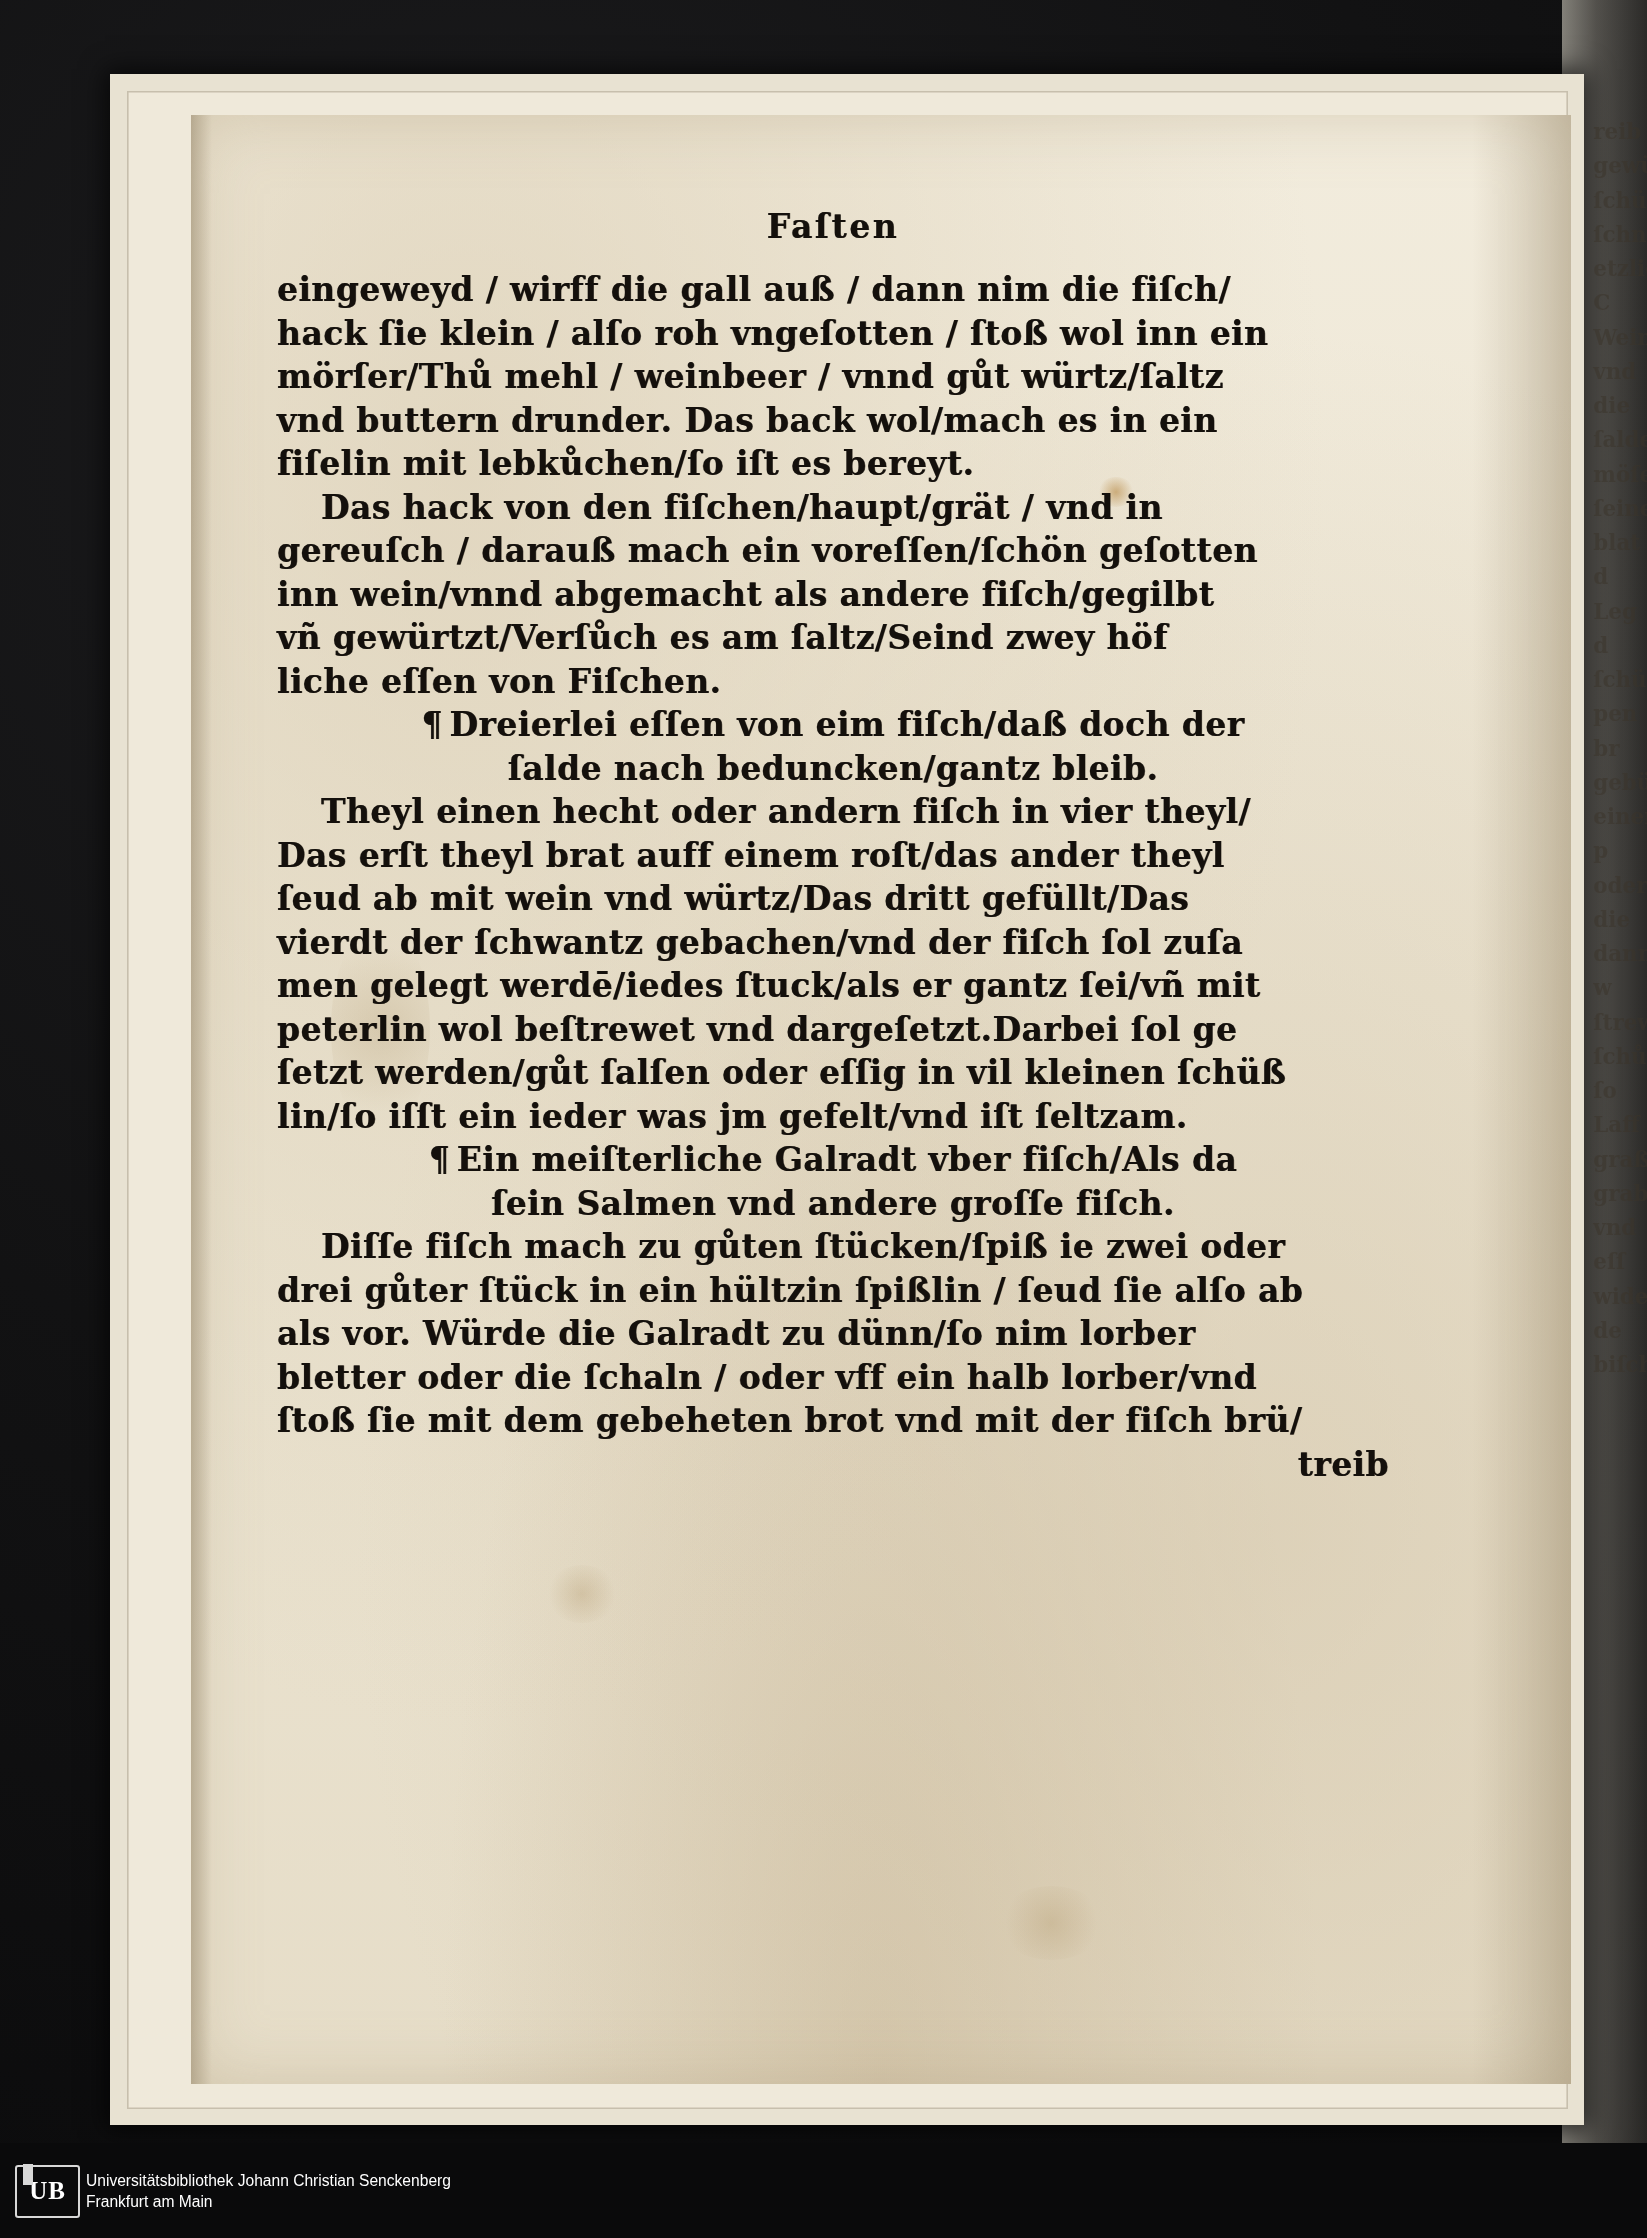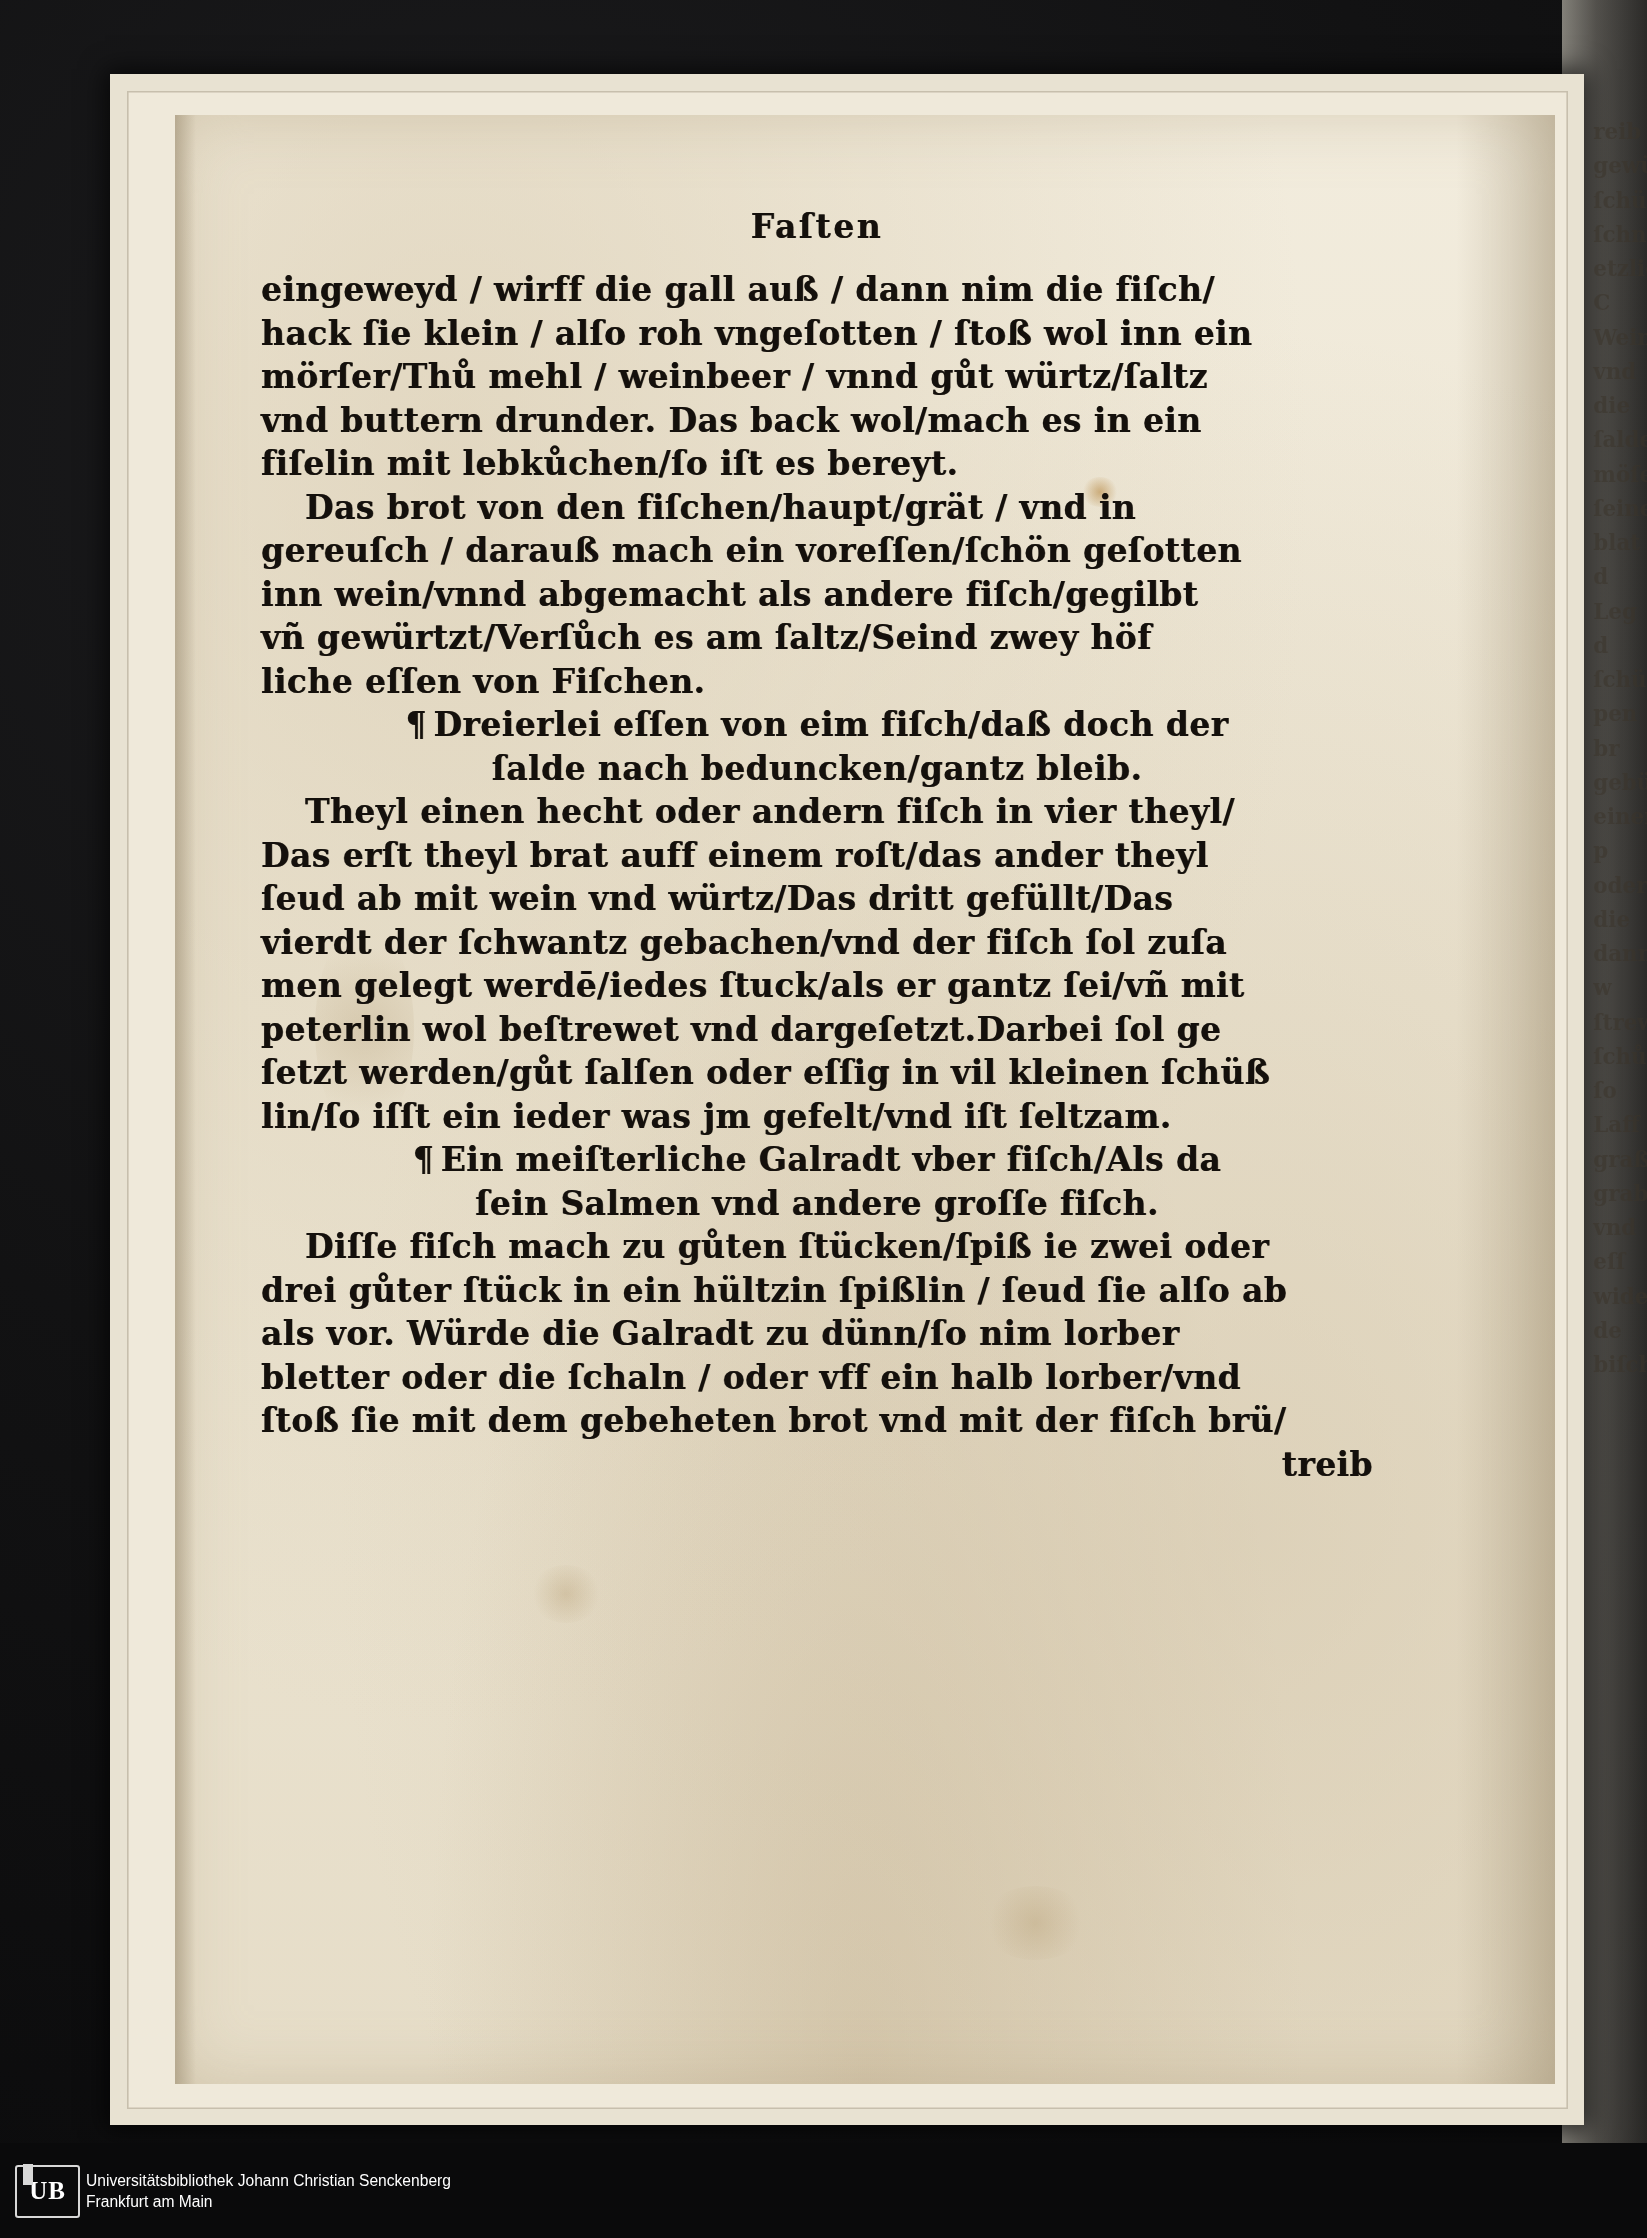--- a/index.html
+++ b/index.html
@@ -49,21 +49,21 @@
     top: 16.5px;
     right: 16.5px;
     bottom: 16.5px;
     background: #efe9da;
     box-shadow: inset 0 0 0 1.6px rgba(160,150,128,0.5);
   }
 
   
   .leaf {
     position: absolute;
-    left: 175px;
+    left: 191px;
     top: 115px;
     width: 1380px;
     height: 1969px;
     background: #efe8d7;
     background-image:
       radial-gradient(ellipse at 20% 18%, rgba(214,200,172,0.55) 0%, rgba(214,200,172,0) 55%),
       radial-gradient(ellipse at 78% 72%, rgba(206,190,160,0.45) 0%, rgba(206,190,160,0) 60%),
       radial-gradient(ellipse at 50% 100%, rgba(196,178,146,0.5) 0%, rgba(196,178,146,0) 45%),
       linear-gradient(180deg, #f2ecdd 0%, #ece5d3 45%, #e6ddc8 100%);
     box-shadow: inset 0 0 66px rgba(170,152,118,0.35);
@@ -207,21 +207,21 @@
 
   <div class="text-block">
     <div class="running-head">Faſten</div>
 
     <div class="para">eingeweyd / wirff die gall auß / dann nim die fiſch/</div>
     <div class="para">hack ſie klein / alſo roh vngeſotten / ſtoß wol inn ein</div>
     <div class="para">mörſer/Thů mehl / weinbeer / vnnd gůt würtz/ſaltz</div>
     <div class="para">vnd buttern drunder. Das back wol/mach es in ein</div>
     <div class="para">fiſelin mit lebkůchen/ſo iſt es bereyt.</div>
 
-    <div class="para indent">Das brot von den fiſchen/haupt/grät / vnd in</div>
+    <div class="para indent">Das hack von den fiſchen/haupt/grät / vnd in</div>
     <div class="para">gereuſch / darauß mach ein voreſſen/ſchön geſotten</div>
     <div class="para">inn wein/vnnd abgemacht als andere fiſch/gegilbt</div>
     <div class="para">vñ gewürtzt/Verſůch es am ſaltz/Seind zwey höf</div>
     <div class="para">liche eſſen von Fiſchen.</div>
 
     <div class="para center">
       <span class="pilcrow">¶</span><span>Dreierlei eſſen von eim fiſch/daß doch der</span>
     </div>
     <div class="para center">ſalde nach beduncken/gantz bleib.</div>
 

